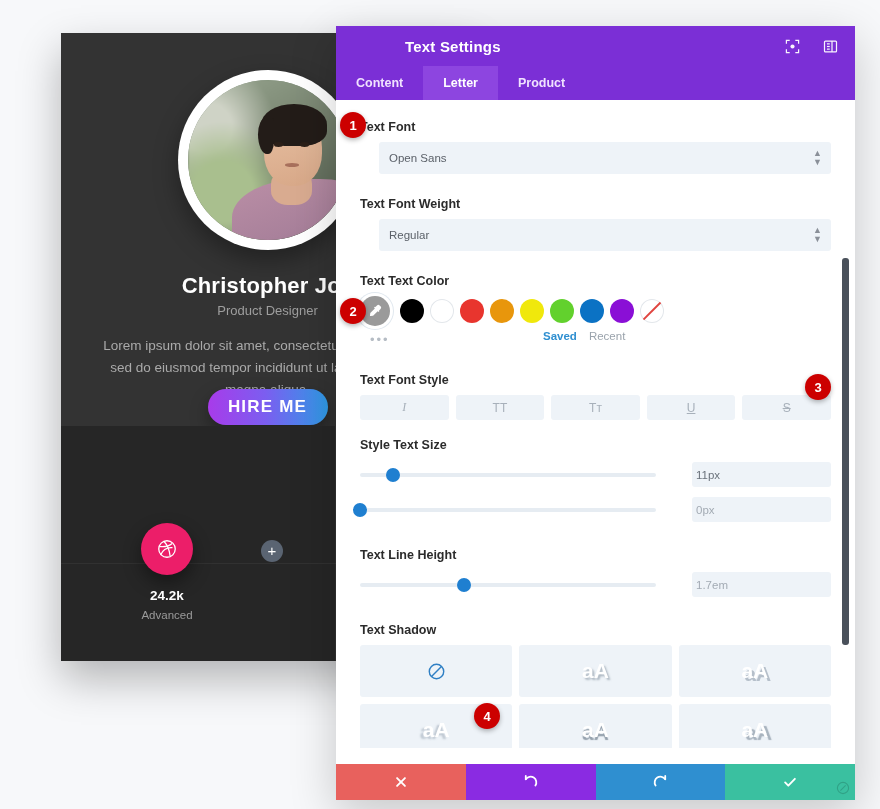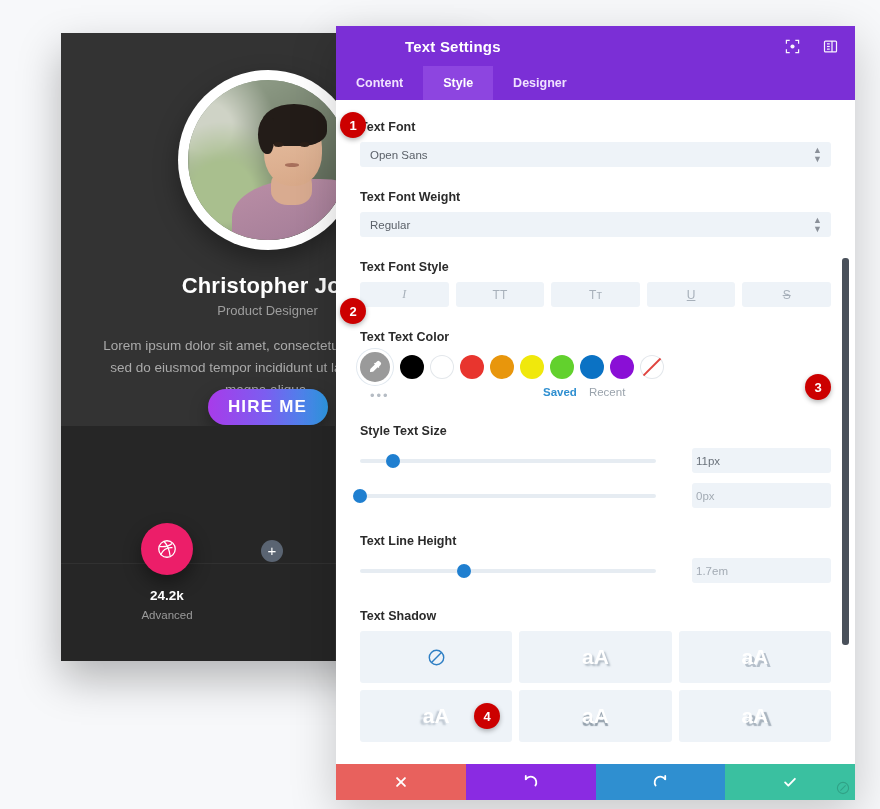--- a/index.html
+++ b/index.html
@@ -150,23 +150,23 @@
   }
   #modal-scroll{
     position:absolute;left:0;top:0;right:0;bottom:0;padding:0 24px;
   }
   .field-label{
     font-size:12.5px;color:#2b2b2b;font-weight:bold;margin:0 0 8px 0;
   }
   .section{margin-bottom:0;}
 
   .select-box{
-    height:25px;background:#eef3f8;border:none;border-radius:3px;
+    height:32px;background:#eef3f8;border:none;border-radius:3px;
     display:flex;align-items:center;padding:0 10px;position:relative;
-    font-size:11.5px;color:#5b6169;cursor:pointer;
+    font-size:11.5px;color:#5b6169;cursor:pointer;margin-left:19px;
   }
   .select-arrows{
     position:absolute;right:9px;top:50%;transform:translateY(-50%);
     font-size:9px;color:#8a9099;line-height:9px;text-align:center;
   }
 
   .btn-row{display:flex;gap:7px;}
   .style-btn{
     flex:1;height:25px;background:#eef3f8;border-radius:3px;
     display:flex;align-items:center;justify-content:center;
@@ -327,51 +327,40 @@
           <line x1="4.2" y1="5.2" x2="7.2" y2="5.2"></line>
           <line x1="4.2" y1="8" x2="7.2" y2="8"></line>
           <line x1="4.2" y1="10.8" x2="7.2" y2="10.8"></line>
         </svg>
       </div>
     </div>
   </div>
 
   <div id="modal-tabs">
     <div class="tab">Content</div>
-    <div class="tab active">Style</div>
-    <div class="tab">Designer</div>
+    <div class="tab active">Letter</div>
+    <div class="tab">Product</div>
   </div>
 
   <div id="modal-body">
     <div id="modal-scroll">
 
       <div class="section">
         <div class="field-label" style="margin-top:20px;">Text Font</div>
         <div class="select-box">
           <span>Open Sans</span>
           <span class="select-arrows">▲<br>▼</span>
         </div>
       </div>
 
       <div class="section">
         <div class="field-label" style="margin-top:23px;">Text Font Weight</div>
         <div class="select-box">
           <span>Regular</span>
           <span class="select-arrows">▲<br>▼</span>
-        </div>
-      </div>
-
-      <div class="section">
-        <div class="field-label" style="margin-top:23px;">Text Font Style</div>
-        <div class="btn-row">
-          <div class="style-btn" style="font-style:italic;font-family:'Liberation Serif',serif;">I</div>
-          <div class="style-btn">TT</div>
-          <div class="style-btn">Tᴛ</div>
-          <div class="style-btn" style="text-decoration:underline;">U</div>
-          <div class="style-btn" style="text-decoration:line-through;">S</div>
         </div>
       </div>
 
       <div class="section">
         <div class="field-label" style="margin-top:23px;">Text Text Color</div>
         <div id="color-row">
           <div id="eyedropper-swatch">
             <svg width="15" height="15" viewBox="0 0 16 16" fill="#ffffff">
               <path d="M12.4 1.6a2 2 0 0 0-2.8 0L7.9 3.3l-.5-.5-1 1 .9.9-4.6 4.6c-.2.2-.3.4-.3.6l-.3 2.3c0 .4.3.7.7.6l2.3-.3c.2 0 .5-.1.6-.3l4.6-4.6.9.9 1-1-.5-.5 1.7-1.7a2 2 0 0 0 0-2.8z"></path>
             </svg>
@@ -389,20 +378,31 @@
         <div id="color-meta">
           <span id="color-more">•••</span>
           <span id="color-tabs">
             <span id="saved-tab">Saved</span>
             <span id="recent-tab">Recent</span>
           </span>
         </div>
       </div>
 
       <div class="section">
+        <div class="field-label" style="margin-top:23px;">Text Font Style</div>
+        <div class="btn-row">
+          <div class="style-btn" style="font-style:italic;font-family:'Liberation Serif',serif;">I</div>
+          <div class="style-btn">TT</div>
+          <div class="style-btn">Tᴛ</div>
+          <div class="style-btn" style="text-decoration:underline;">U</div>
+          <div class="style-btn" style="text-decoration:line-through;">S</div>
+        </div>
+      </div>
+
+      <div class="section">
         <div class="field-label" style="margin-top:18px;">Style Text Size</div>
         <div class="slider-row">
           <div class="slider-track">
             <div class="slider-knob" id="knob-size" style="left: calc(11% - 7px);"></div>
           </div>
           <input class="value-input" id="size-input" value="11px" style="">
         </div>
       </div>
 
       <div class="section">

